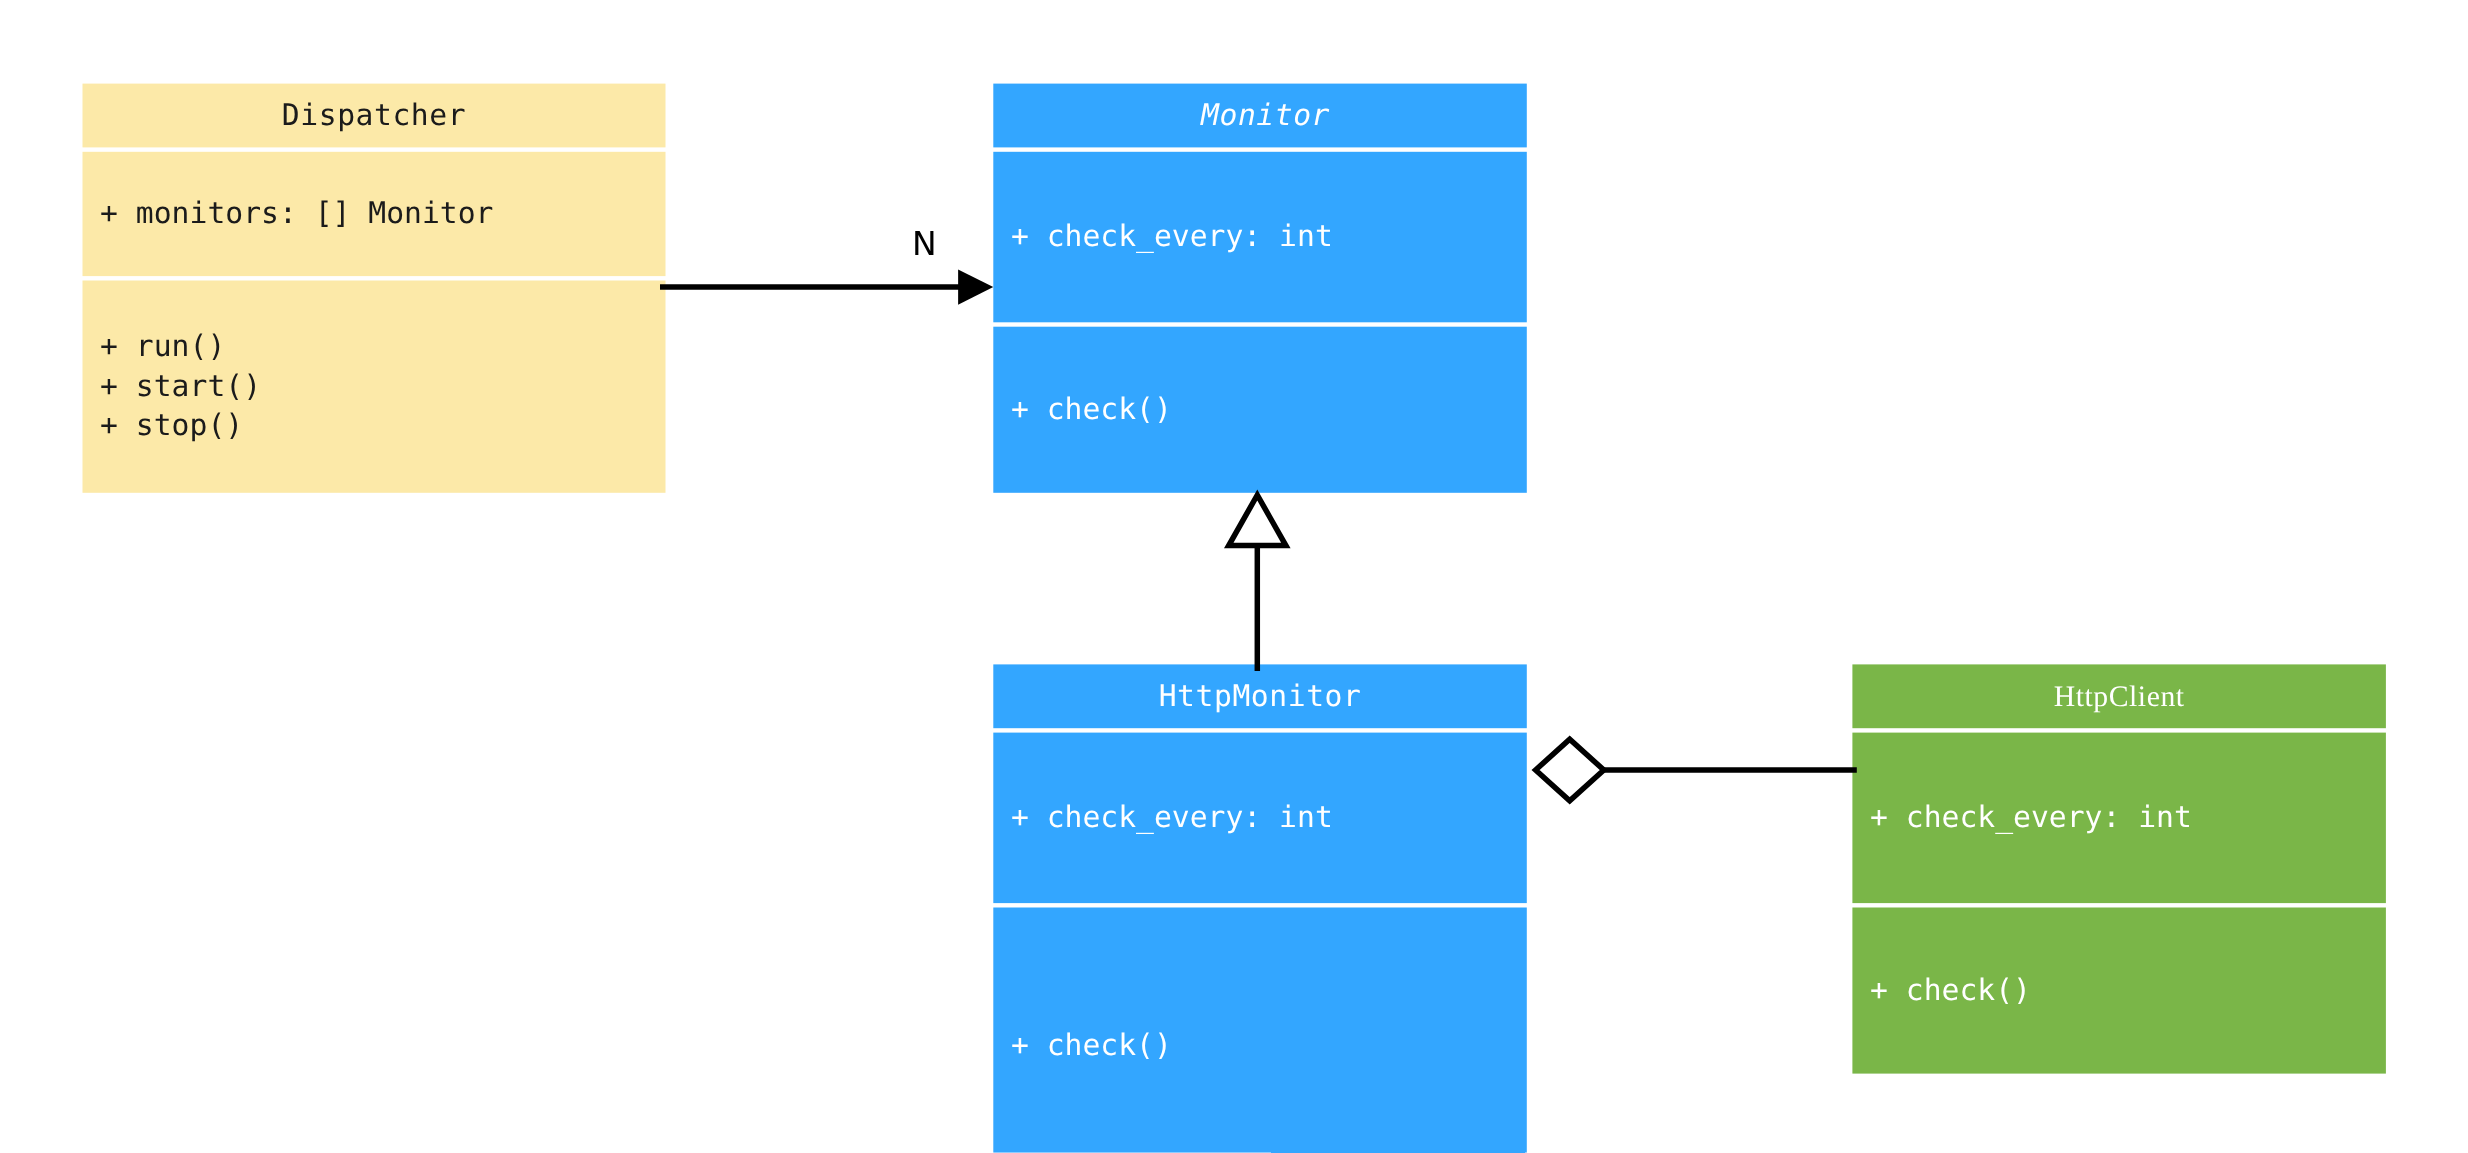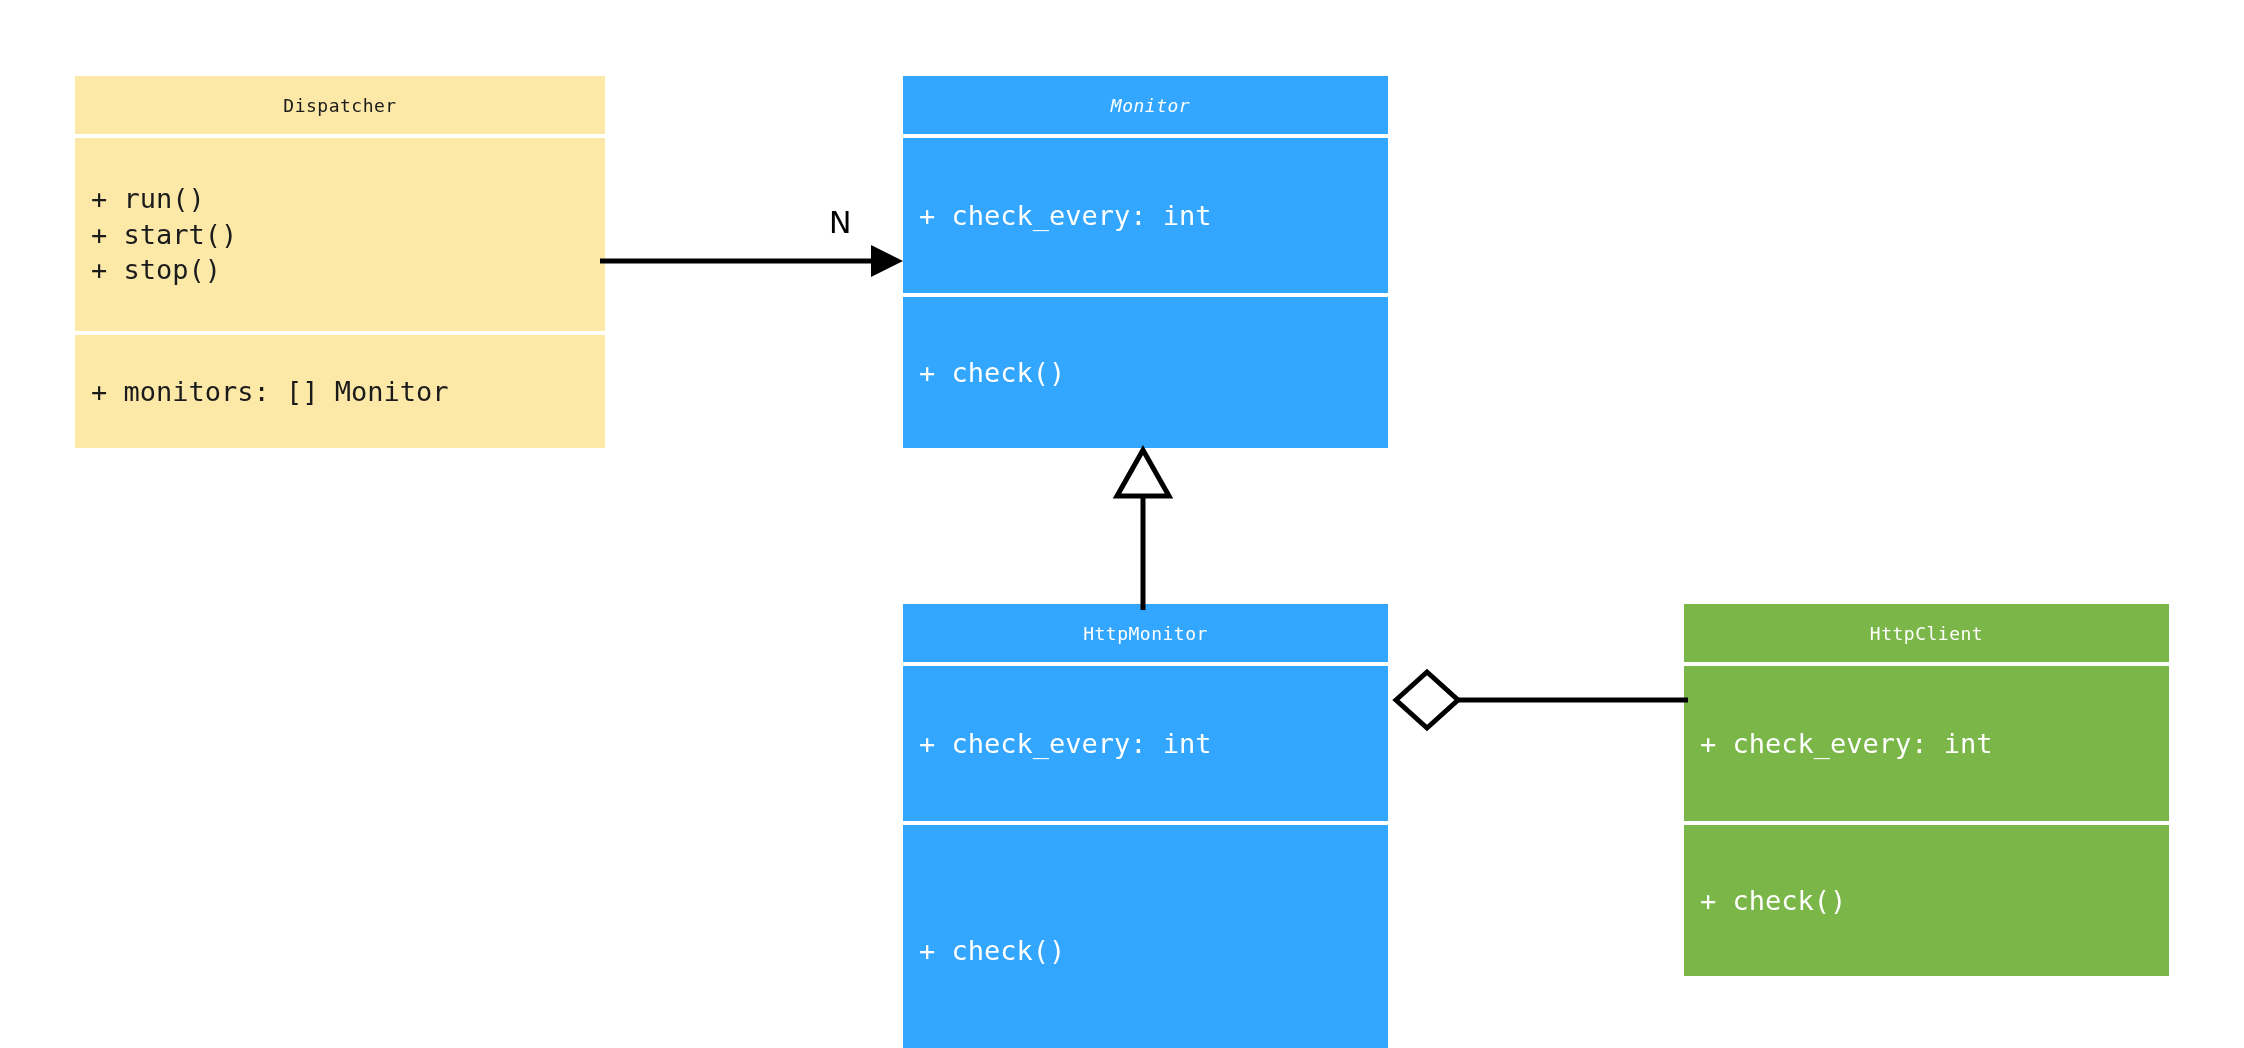--- a/index.html
+++ b/index.html
@@ -26,21 +26,21 @@
     background: #ffffff; 
   }
   .compartment {
     box-sizing: border-box;
     display: flex;
     flex-direction: column;
     justify-content: center;
   }
   .c-title {
     text-align: center;
-    font-size: 18px;
+    font-size: 27px;
     letter-spacing: 0.5px;
     white-space: pre;
   }
   .c-title.abstract { font-style: italic; }
 
   .c-body {
     padding-left: 16px;
     font-size: 27px;
     line-height: 1.33;
     white-space: pre;
@@ -65,27 +65,27 @@
 </style>
 </head>
 <body>
 
 <div id="canvas">
 
   <div class="uml-class theme-yellow" style="left:75px; top:76px; width:530px; height:372px;">
     <div class="compartment" style="height:58px;">
       <div class="c-title">Dispatcher</div>
     </div>
+    <div class="compartment" style="height:113px;">
+      <div class="c-body">+ monitors: [] Monitor</div>
+    </div>
     <div class="compartment" style="flex:1 1 auto;">
       <div class="c-body">+ run()
 + start()
 + stop()</div>
-    </div>
-    <div class="compartment" style="height:113px;">
-      <div class="c-body">+ monitors: [] Monitor</div>
     </div>
   </div>
 
   <div class="uml-class theme-blue" style="left:903px; top:76px; width:485px; height:372px;">
     <div class="compartment" style="height:58px;padding-left:10px;">
       <div class="c-title abstract">Monitor</div>
     </div>
     <div class="compartment" style="height:155px;">
       <div class="c-body">+ check_every: int</div>
     </div>
@@ -100,21 +100,21 @@
     </div>
     <div class="compartment" style="height:155px;">
       <div class="c-body">+ check_every: int</div>
     </div>
     <div class="compartment" style="flex:1 1 auto;">
       <div class="c-body">+ check()</div>
     </div>
   </div>
 
   <div class="uml-class theme-green" style="left:1684px; top:604px; width:485px; height:372px;">
-    <div class="compartment" style="height:58px;">
+    <div class="compartment" style="height:58px;font-family:Liberation Serif, serif;">
       <div class="c-title">HttpClient</div>
     </div>
     <div class="compartment" style="height:155px;">
       <div class="c-body">+ check_every: int</div>
     </div>
     <div class="compartment" style="flex:1 1 auto;">
       <div class="c-body">+ check()</div>
     </div>
   </div>
 

